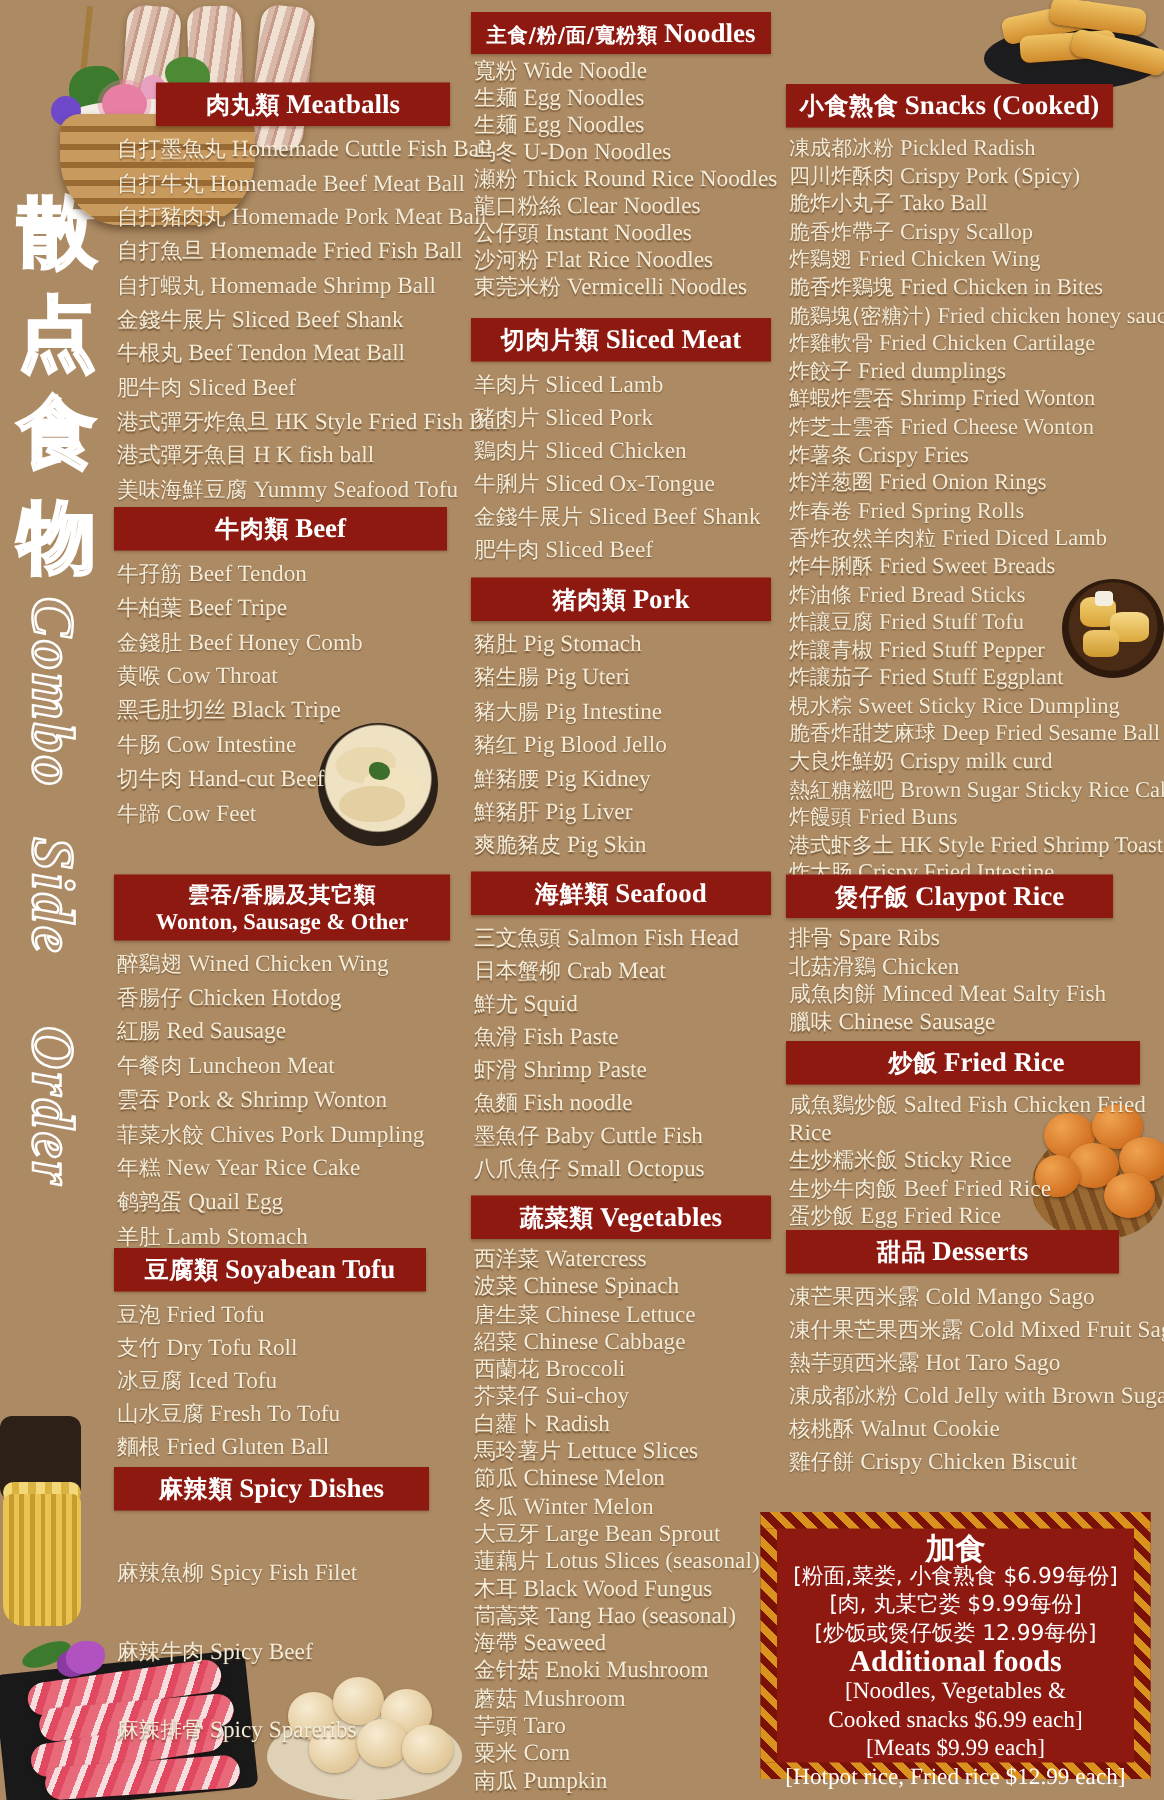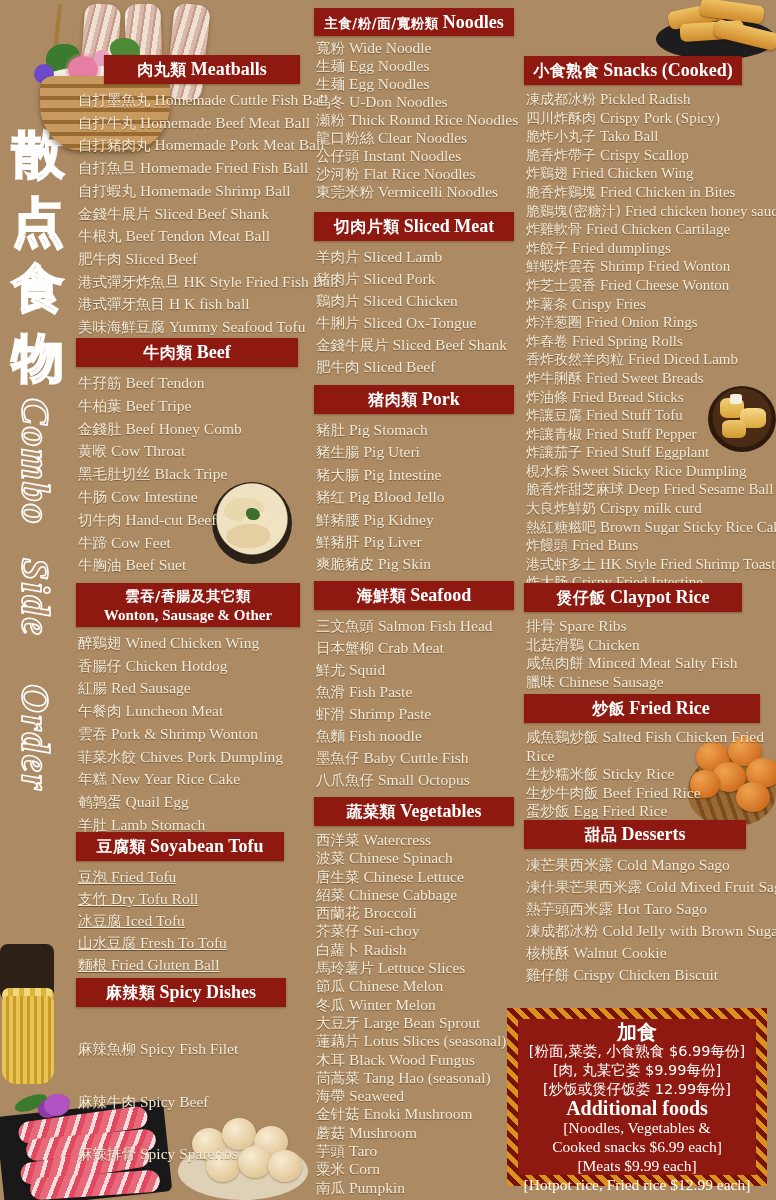--- a/index.html
+++ b/index.html
@@ -27,21 +27,21 @@
   .sec-meatballs .items li{line-height:21.7px;}
   .sec-beef{left:76px;top:338px;width:236px;}
   .sec-beef .sec-header{width:218px;}
   .sec-beef .items li{line-height:21.8px;}
   .sec-wonton{left:76px;top:583px;width:236px;}
   .sec-wonton .sec-header{width:220px;}
   .sec-wonton .h-zh{font-size:14.5px;}
   .sec-wonton .items li{line-height:21.7px;}
   .sec-tofu{left:76px;top:832px;width:236px;}
   .sec-tofu .sec-header{width:204px;}
-  .sec-tofu .items li{line-height:22px;text-decoration:underline;}
+  .sec-tofu .items li{line-height:22px;}
   .sec-spicy{left:76px;top:978px;width:236px;}
   .sec-spicy .sec-header{width:206px;}
   .sec-spicy .items li{line-height:20.5px;margin-top:32px;}
 
   
   .sec-noodles{left:314px;top:8px;width:200px;}
   .sec-noodles .h-zh{font-size:13.5px;}
   .sec-noodles .items{margin-top:3px;}
   .sec-noodles .items li{line-height:18px;}
   .sec-slicedmeat{left:314px;top:212px;width:200px;}
@@ -284,21 +284,20 @@
         <div class="sec-header"><span class="h-zh">牛肉類</span> <span class="h-en">Beef</span></div>
         <ul class="items">
           <li><span class="zh">牛孖筋</span> <span class="en">Beef Tendon</span></li>
           <li><span class="zh">牛柏葉</span> <span class="en">Beef Tripe</span></li>
           <li><span class="zh">金錢肚</span> <span class="en">Beef Honey Comb</span></li>
           <li><span class="zh">黄喉</span> <span class="en">Cow Throat</span></li>
           <li><span class="zh">黑毛肚切丝</span> <span class="en">Black Tripe</span></li>
           <li><span class="zh">牛肠</span> <span class="en">Cow Intestine</span></li>
           <li><span class="zh">切牛肉</span> <span class="en">Hand-cut Beef</span></li>
           <li><span class="zh">牛蹄</span> <span class="en">Cow Feet</span></li>
-          <li><span class="zh">牛胸油</span> <span class="en">Beef Suet</span></li>
         </ul>
       </section>
       <section class="menu-section sec-wonton">
         <div class="sec-header"><span class="h-zh">雲吞/香腸及其它類</span><span class="h-en2">Wonton, Sausage &amp; Other</span></div>
         <ul class="items">
           <li><span class="zh">醉鷄翅</span> <span class="en">Wined Chicken Wing</span></li>
           <li><span class="zh">香腸仔</span> <span class="en">Chicken Hotdog</span></li>
           <li><span class="zh">紅腸</span> <span class="en">Red Sausage</span></li>
           <li><span class="zh">午餐肉</span> <span class="en">Luncheon Meat</span></li>
           <li><span class="zh">雲吞</span> <span class="en">Pork &amp; Shrimp Wonton</span></li>

